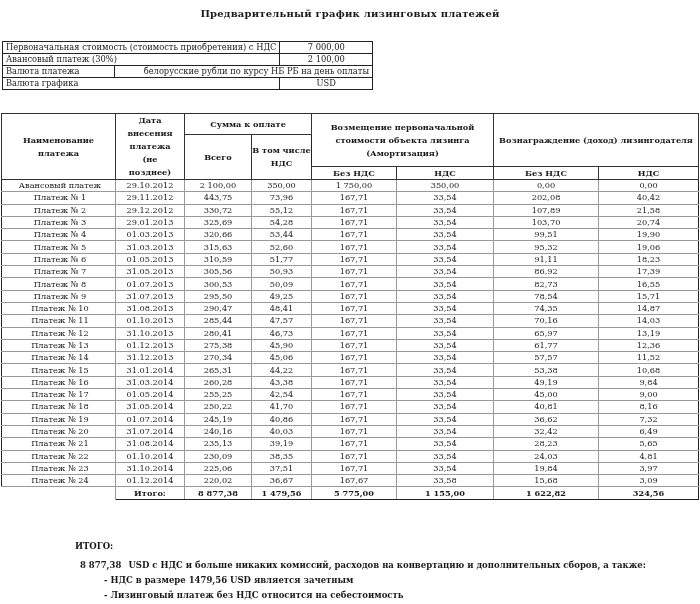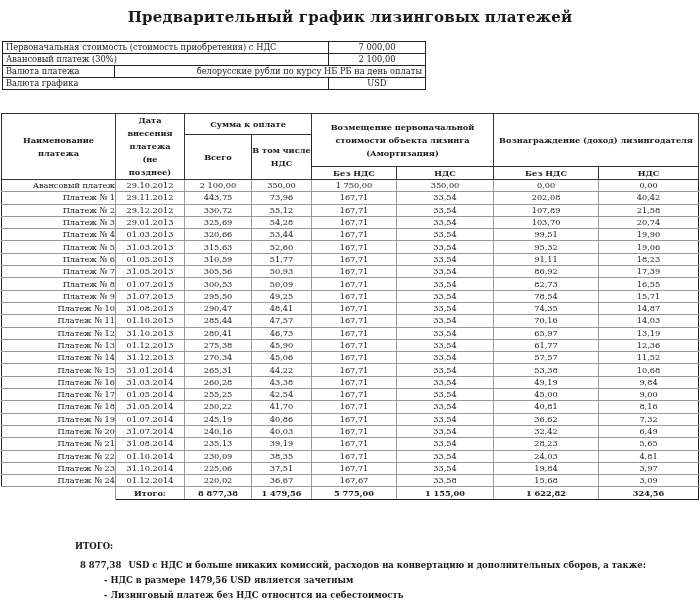--- a/index.html
+++ b/index.html
@@ -1,31 +1,31 @@
 <!DOCTYPE html>
 <html><head>
 <meta charset="utf-8">
 <style>
   html, body { margin:0; padding:0; background:#ffffff; }
   body { width:700px; height:604px; position:relative; overflow:hidden;
          font-family:"DejaVu Serif", "Liberation Serif", serif; color:#1a1a1a; }
   .title { position:absolute; left:0; width:700px; top:8px; text-align:center;
-           font-size:15px; font-weight:bold; letter-spacing:0.2px; }
+           font-size:10px; font-weight:bold; letter-spacing:0.2px; }
   
   table.info { position:absolute; left:2px; top:41px; border-collapse:collapse;
-               font-size:8.3px; width:424px; }
+               font-size:8.3px; width:371px; }
   table.info td { border:1px solid #222; padding:0 3px; height:11px; line-height:11px; white-space:nowrap; }
   table.info td.v { text-align:center; width:90px; }
   
   table.main { position:absolute; left:1px; top:113px; border-collapse:collapse;
                font-size:8.2px; width:697px; table-layout:fixed; }
   table.main th, table.main td { border:1px solid #999; text-align:center; padding:0;
                height:11.3px; line-height:11px; white-space:nowrap; }
   table.main th { font-weight:bold; font-size:8.2px; line-height:13px; border-color:#333; }
-  table.main td.name { text-align:right; padding-left:3px; }
+  table.main td.name { text-align:center; padding-left:3px; }
   table.main .bl { border-left:1.5px solid #222; }
   table.main .br { border-right:1.5px solid #222; }
   table.main tr.total td { font-weight:bold; border-bottom:1.5px solid #222; border-top:1.5px solid #222; }
   table.main tr.total td.empty { border-left:none; border-bottom:none; }
   .summary { position:absolute; left:0; top:541px; font-size:8.5px; }
   .summary .head { position:absolute; left:75px; top:0; font-weight:bold; white-space:nowrap; }
   .summary .line1 { position:absolute; left:80px; top:19px; white-space:nowrap; font-weight:bold; }
   .summary .line1 .amt { margin-right:4px; }
   .summary .b1 { position:absolute; left:104px; top:34px; white-space:nowrap; font-weight:bold; }
   .summary .b2 { position:absolute; left:104px; top:49px; white-space:nowrap; font-weight:bold; }

